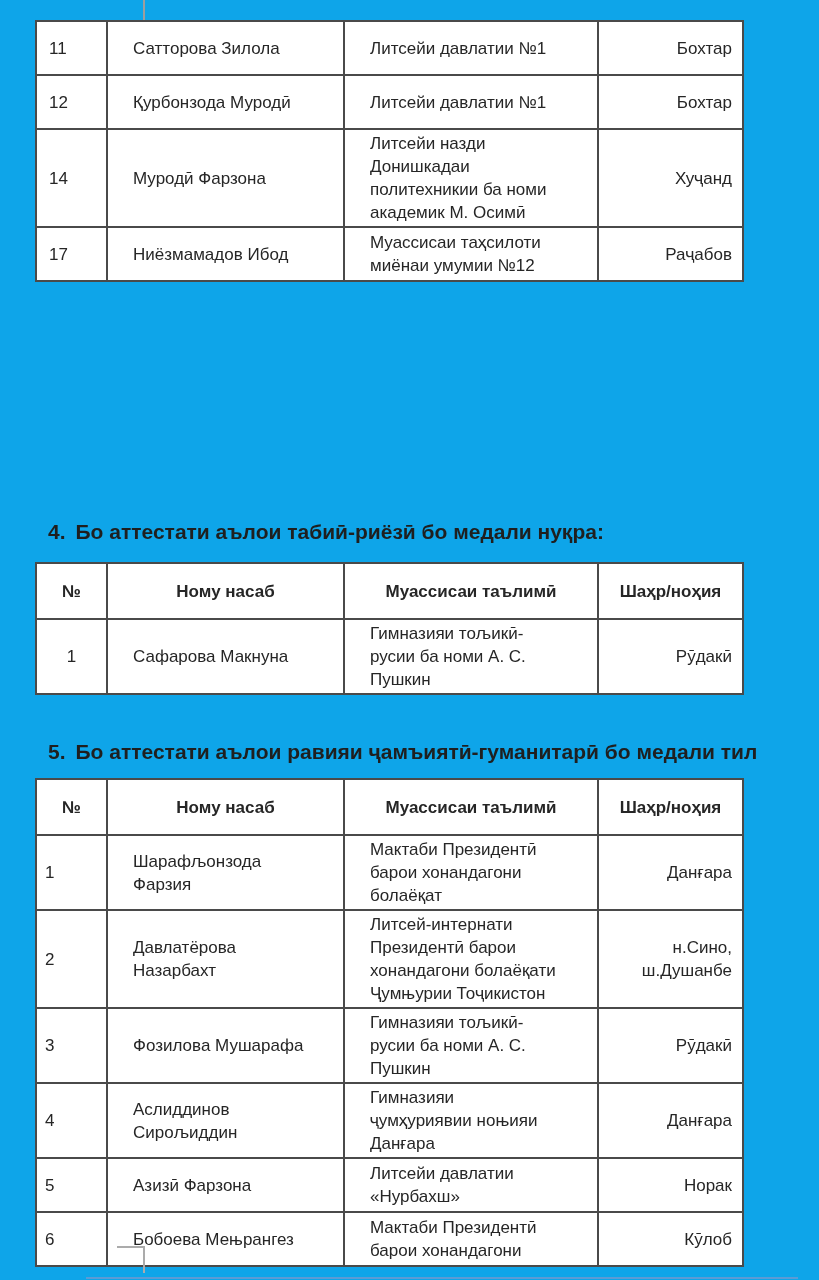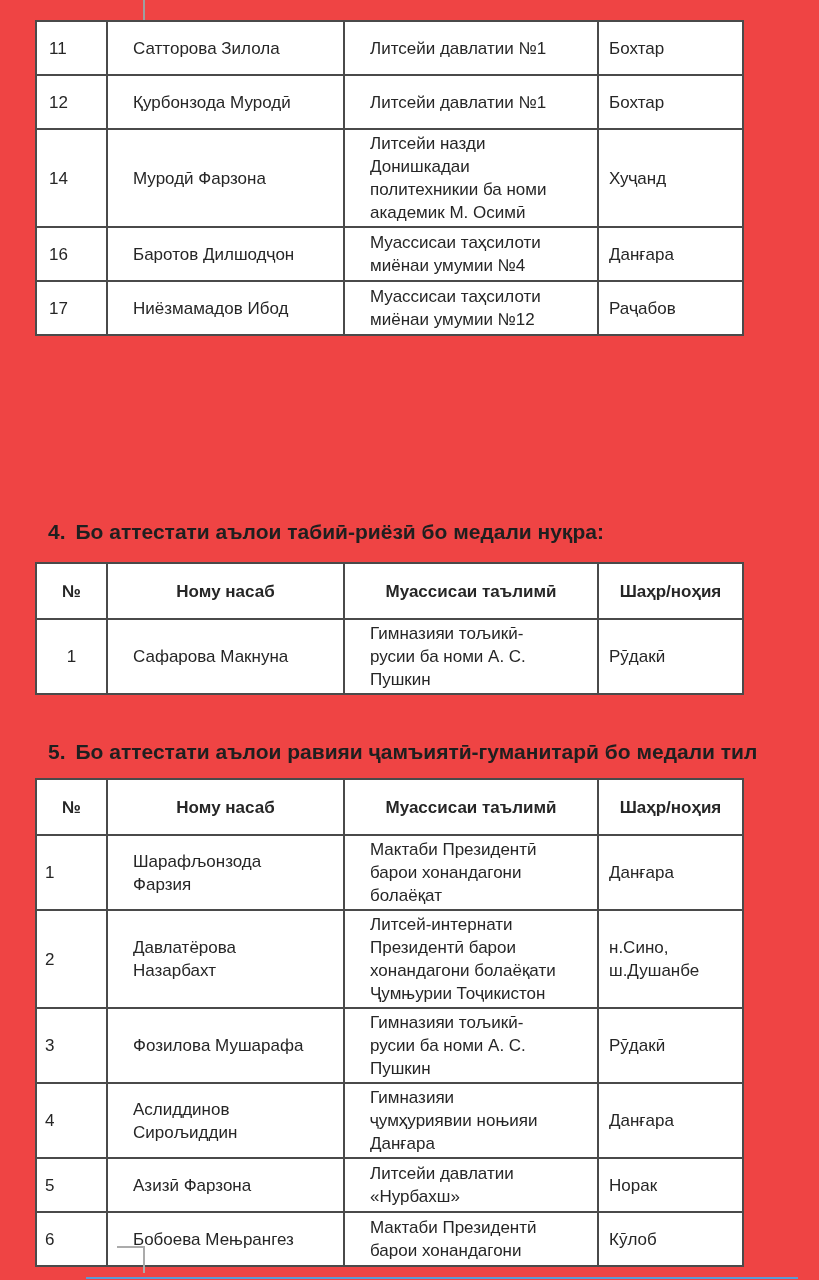--- a/index.html
+++ b/index.html
@@ -1,19 +1,19 @@
 <!DOCTYPE html>
 <html><head>
 <meta charset="utf-8">
 <style>
   html,body{margin:0;padding:0;background:#ffffff;}
   .page{
     position:relative;
     width:819px;height:1280px;
-    background:#ef4444;
+    background:#0ea5e9;
     font-family:"Liberation Sans", sans-serif;
     color:#262626;
     overflow:hidden;
   }
   table{
     position:absolute;
     border-collapse:collapse;
     table-layout:fixed;
     width:707px;
     left:35px;
@@ -30,21 +30,21 @@
   td{height:48px;}
   th{height:50px;font-weight:700;text-align:center;padding:2px 6px;}
   .cell-multiline{white-space:pre-line;}
   .col-num{width:71px;}
   .col-name{width:237px;}
   .col-inst{width:254px;}
   .col-city{width:145px;}
   .t1 td.num{text-align:left;padding-left:12px;}
   .t2 td.num{text-align:center;}
   .t3 td.num{text-align:left;padding-left:8px;}
-  td.city{text-align:left;}
+  td.city{text-align:right;}
   td.name,td.inst{text-align:left;padding-left:25px;}
   .heading{
     position:absolute;
     left:48px;
     display:flex;
     gap:10px;
     font-size:21px;
     font-weight:700;
     white-space:nowrap;
     color:#1f1f1f;
@@ -92,27 +92,20 @@
       <tr>
         <td class="num">14</td>
         <td class="name cell-multiline">Муродӣ Фарзона</td>
         <td class="inst cell-multiline">Литсейи назди
 Донишкадаи
 политехникии ба номи
 академик М. Осимӣ</td>
         <td class="city cell-multiline">Хуҷанд</td>
       </tr>
       <tr>
-        <td class="num">16</td>
-        <td class="name cell-multiline">Баротов Дилшодҷон</td>
-        <td class="inst cell-multiline">Муассисаи таҳсилоти
-миёнаи умумии №4</td>
-        <td class="city cell-multiline">Данғара</td>
-      </tr>
-      <tr>
         <td class="num">17</td>
         <td class="name cell-multiline">Ниёзмамадов Ибод</td>
         <td class="inst cell-multiline">Муассисаи таҳсилоти
 миёнаи умумии №12</td>
         <td class="city cell-multiline">Раҷабов</td>
       </tr>
     </tbody>
   </table>
 
   <div class="heading" style="top:520px;">

